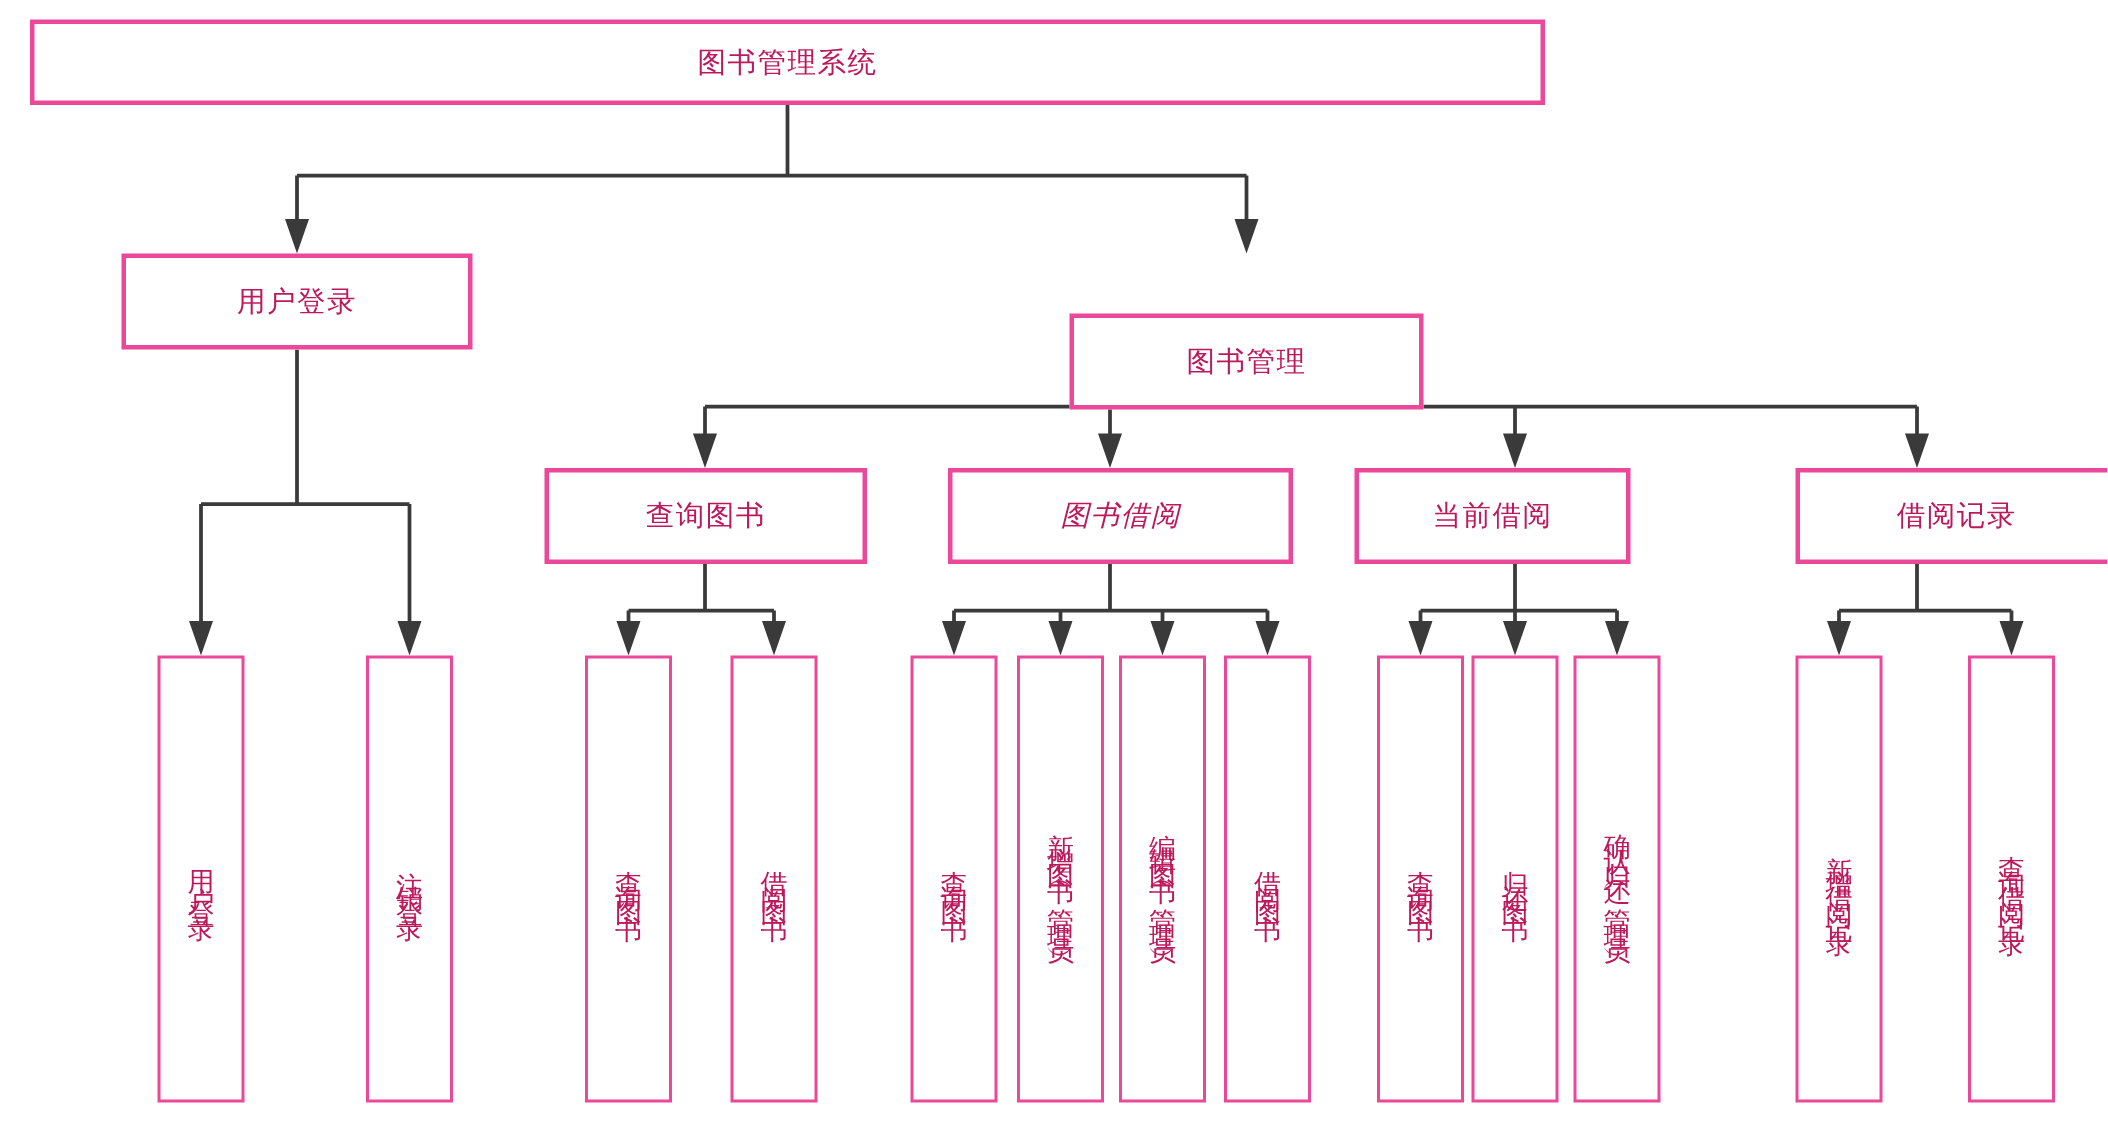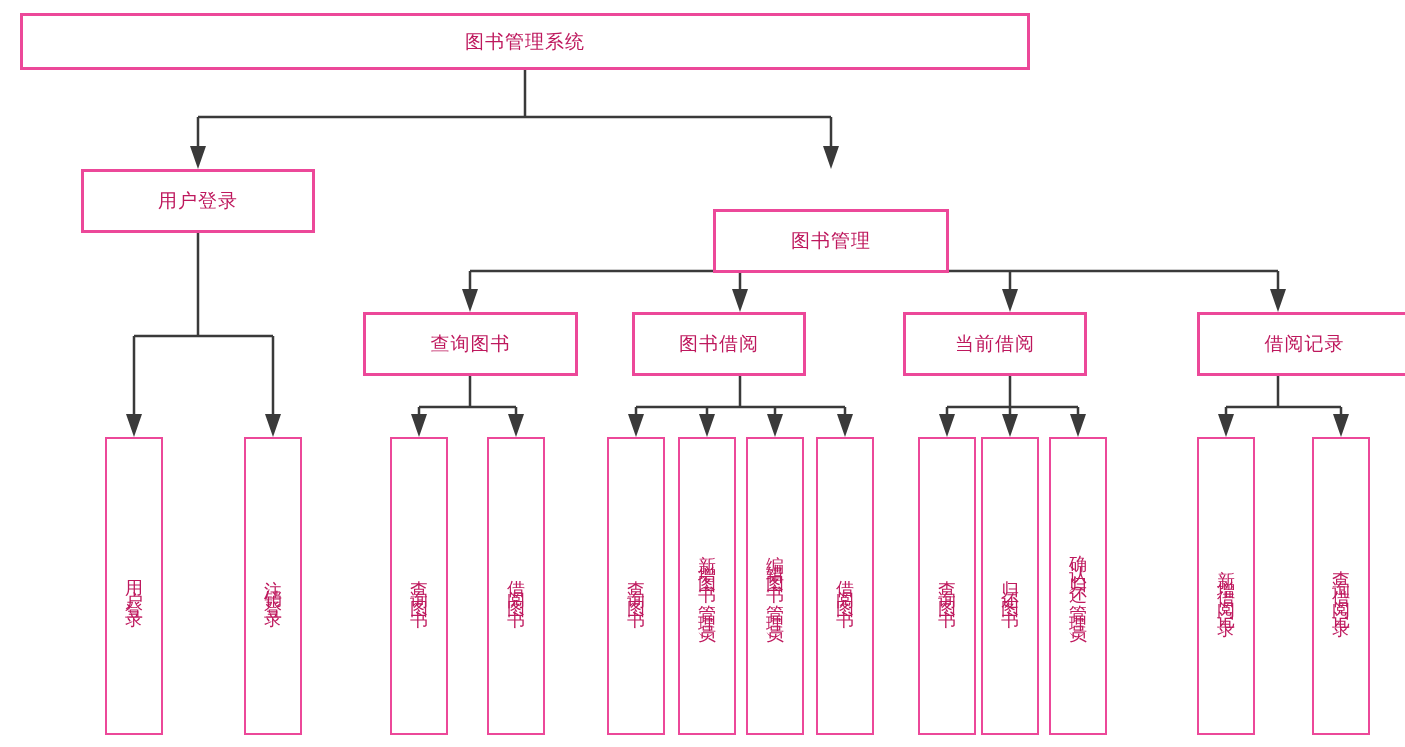--- a/index.html
+++ b/index.html
@@ -114,21 +114,21 @@
   <div class="box lvl2 hnode" style="left:81px;width:234px;">
     <span>用户登录</span>
   </div>
   <div class="box lvl2 hnode" style="left:713px;width:236px;margin-top:40px;">
     <span>图书管理</span>
   </div>
 
   <div class="box lvl3 hnode" style="left:363px;width:215px;">
     <span>查询图书</span>
   </div>
-  <div class="box lvl3 hnode" style="left:632px;width:174px;">
+  <div class="box lvl3 hnode" style="left:632px;width:230px;font-style:italic;">
     <span>图书借阅</span>
   </div>
   <div class="box lvl3 hnode" style="left:903px;width:184px;justify-content:center;">
     <span>当前借阅</span>
   </div>
   <div class="box lvl3 hnode" style="left:1171px;width:215px;margin-left:26px;">
     <span>借阅记录</span>
   </div>
 
   <div class="box leaf" style="left:105px;">

